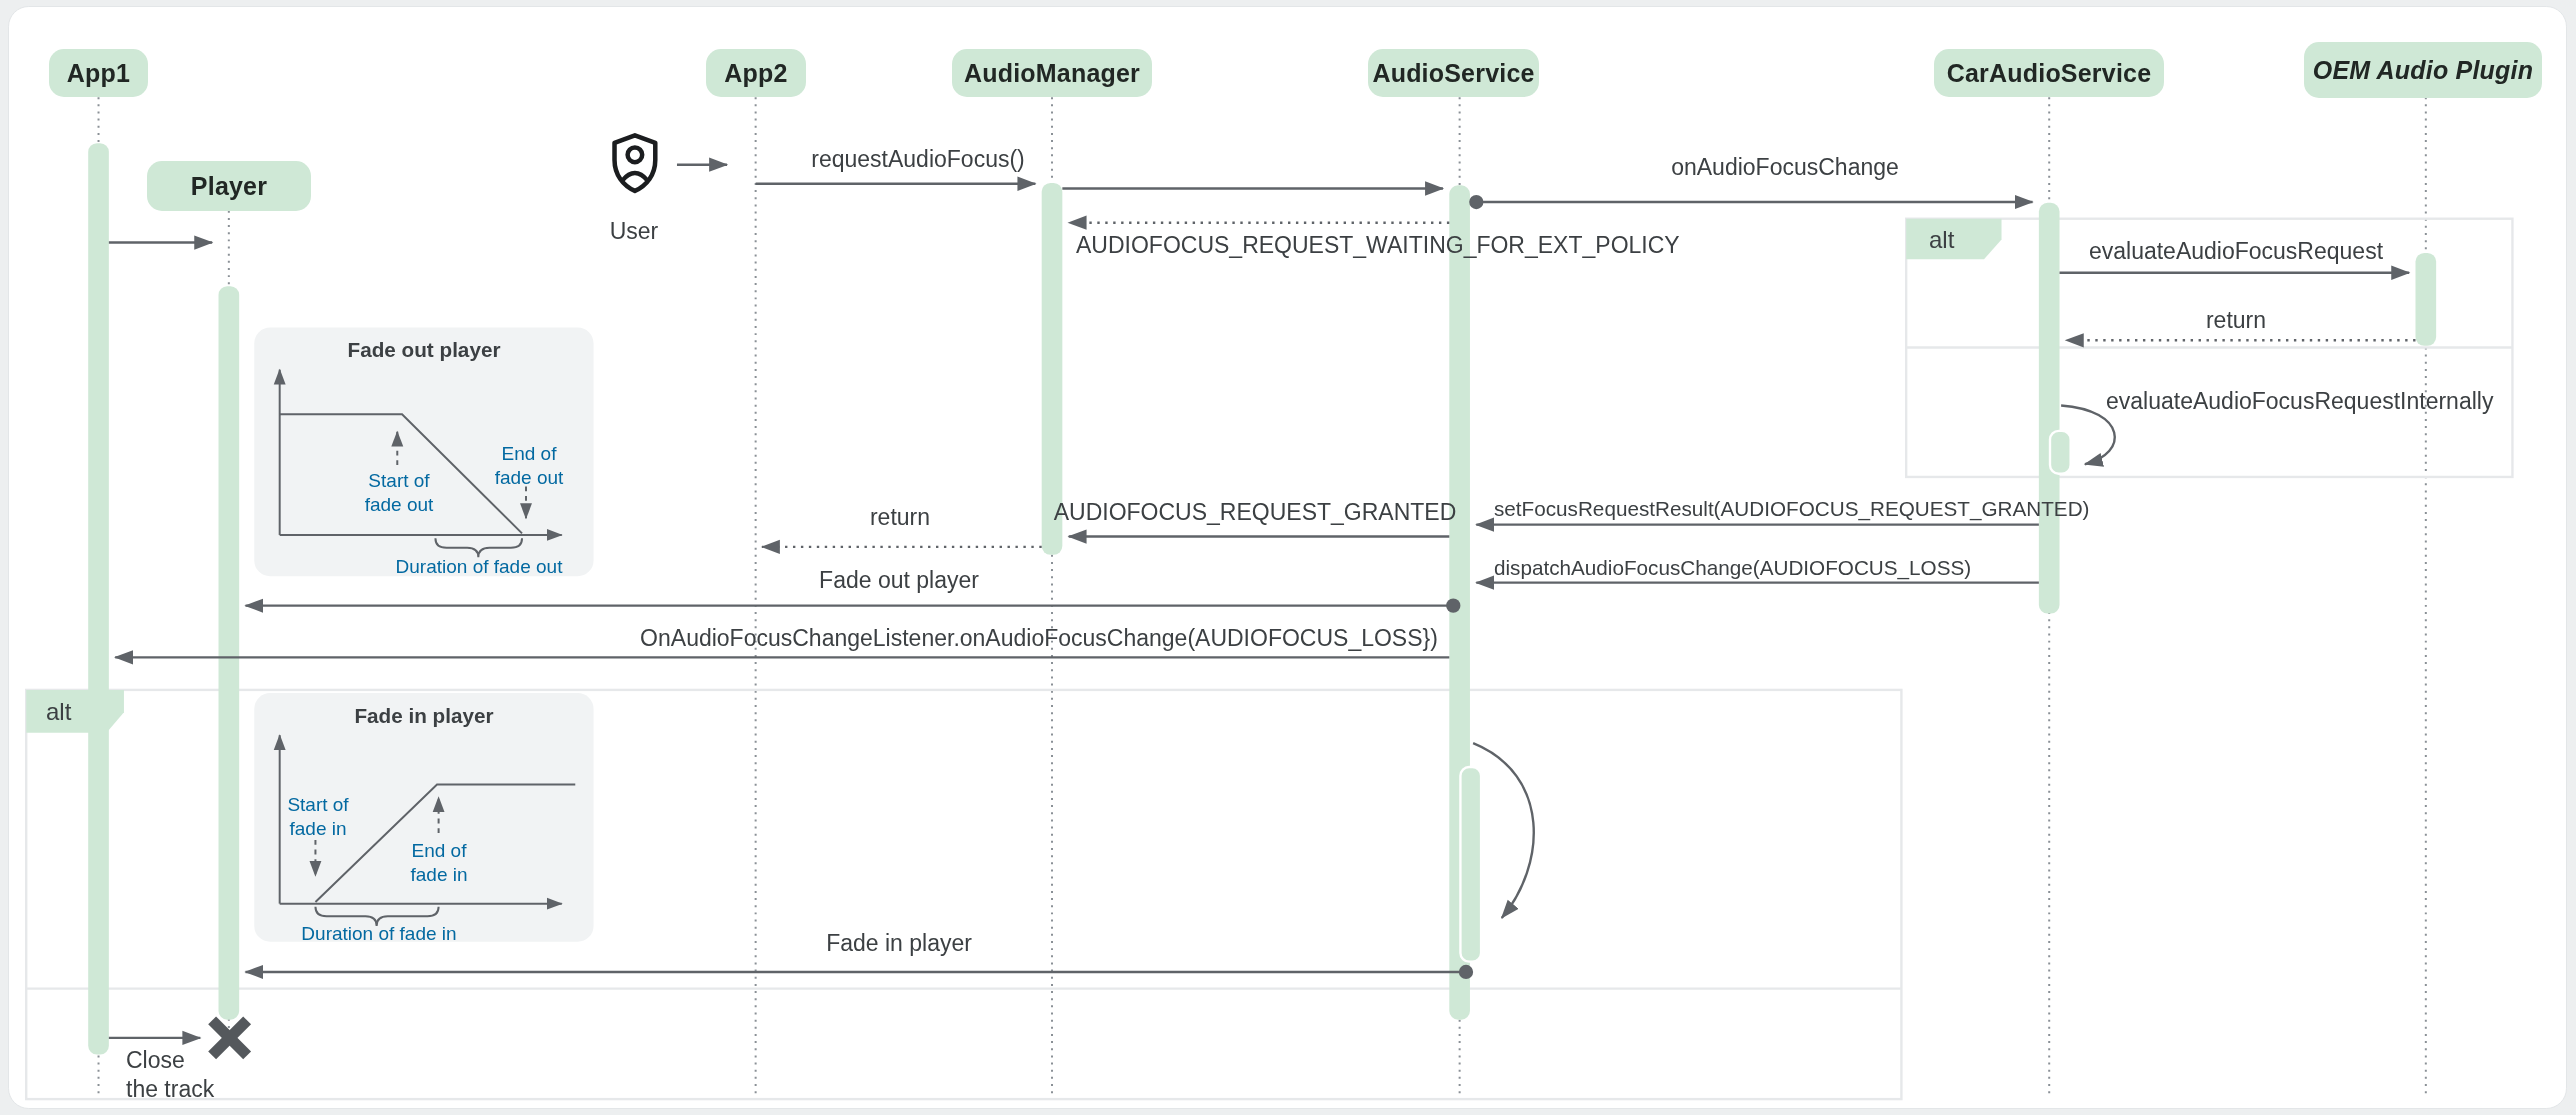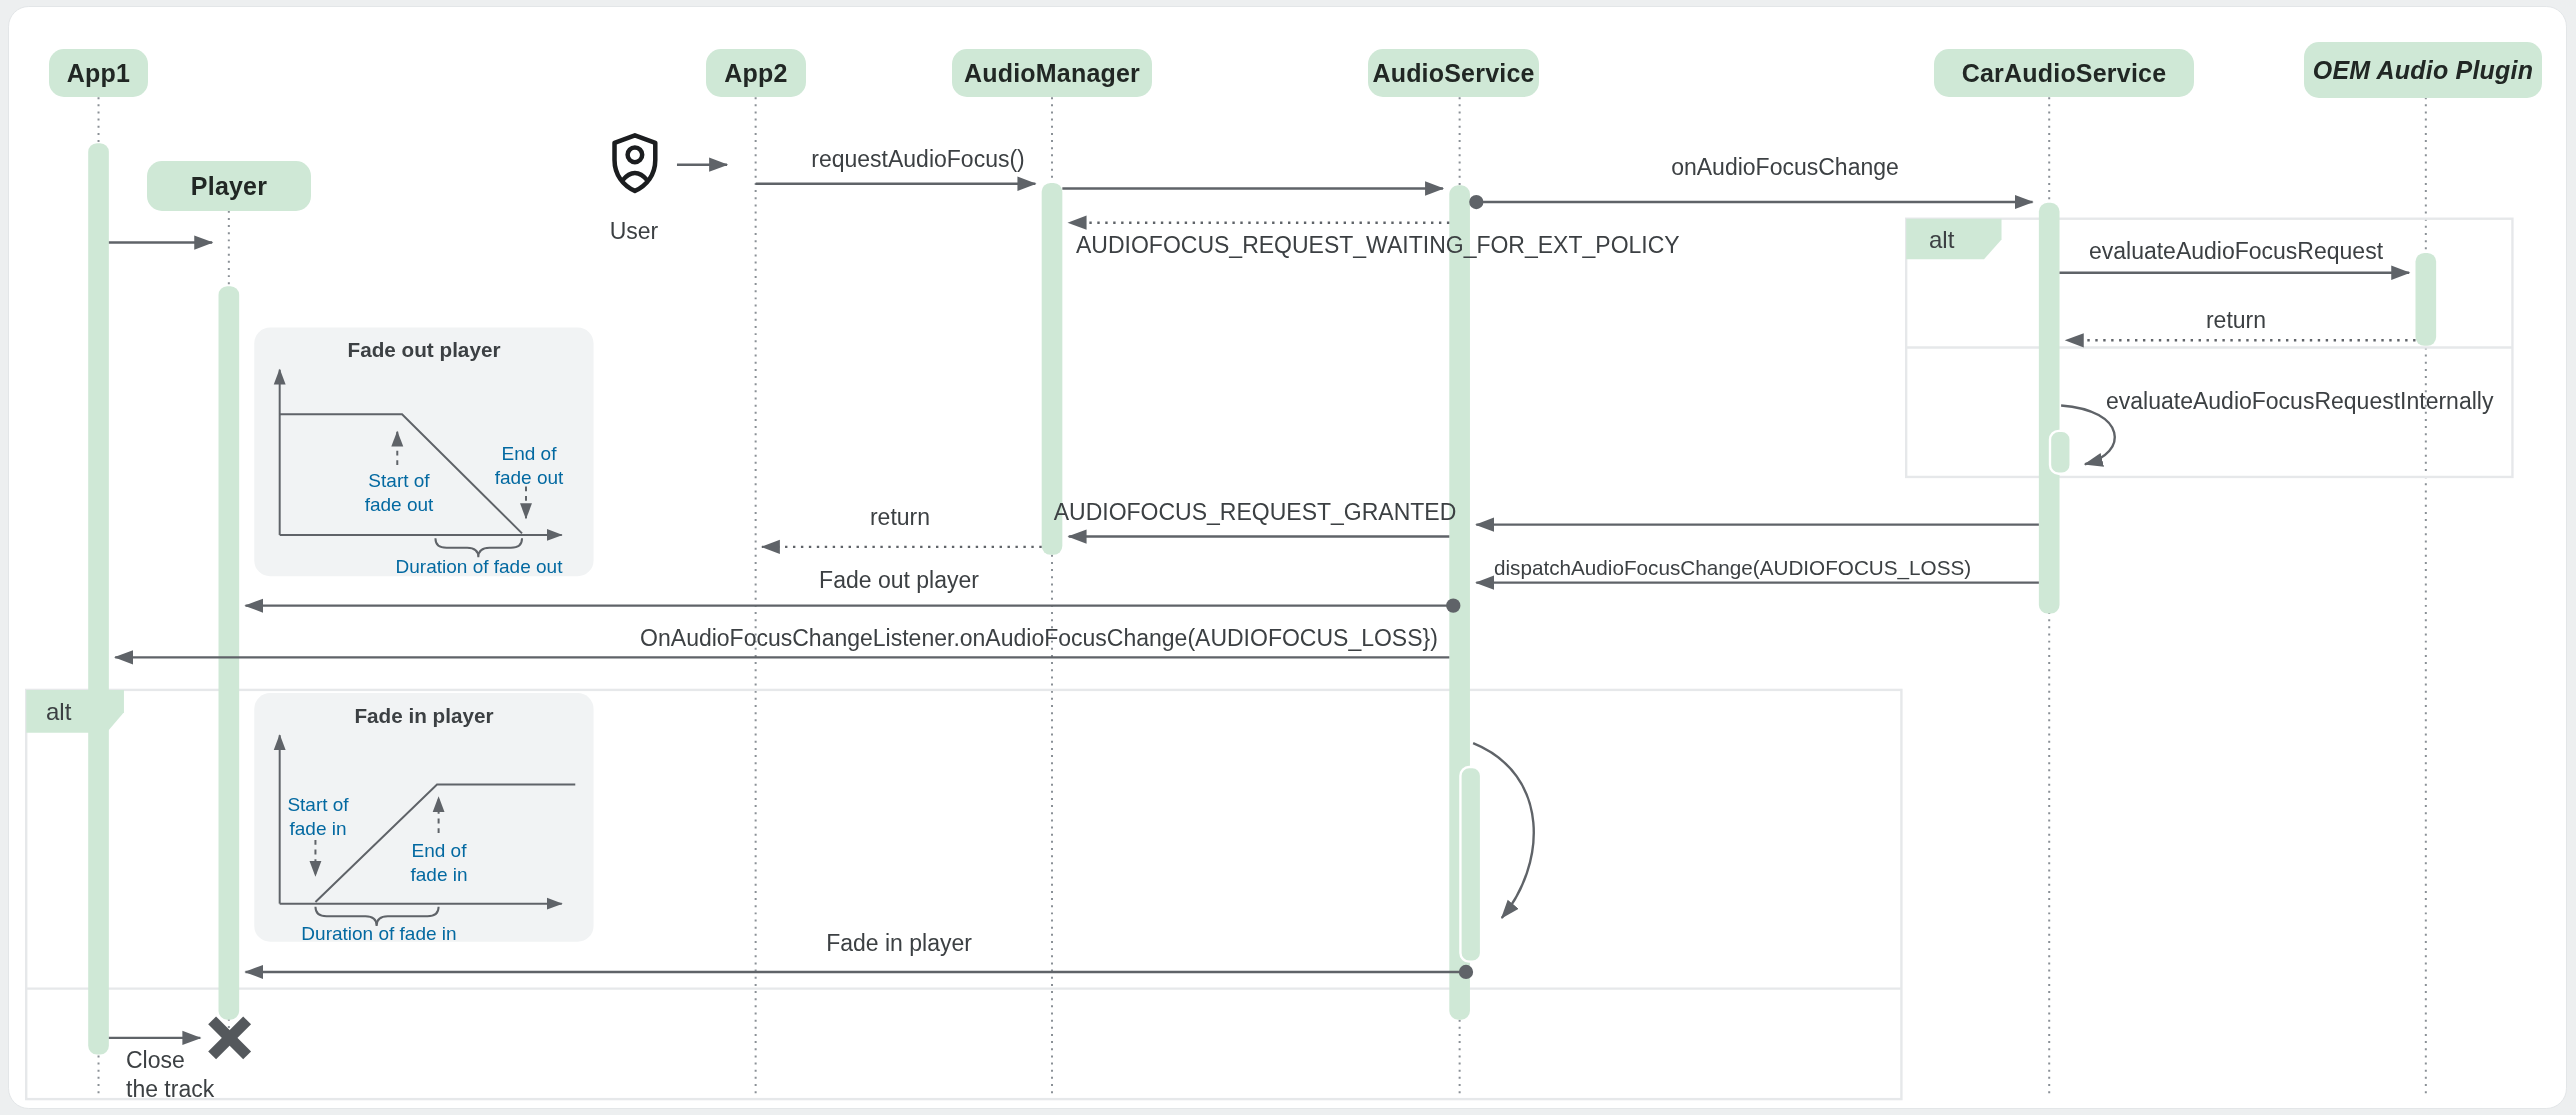--- a/index.html
+++ b/index.html
@@ -128,36 +128,37 @@
       <path d="M11.5 1.5 L21 5 V13 C21 19.8 17 25 11.5 27.4 C6 25 2 19.8 2 13 V5 Z"></path>
       <circle cx="11.5" cy="10.6" r="3.4"></circle>
       <path d="M5.6 22.6 Q11.5 15.6 17.4 22.6"></path>
     </g>
   </svg>
 
   <div class="pbox" style="left:49px;top:49px;width:99px;height:48px;">App1</div>
   <div class="pbox" style="left:706px;top:49px;width:100px;height:48px;">App2</div>
   <div class="pbox" style="left:952px;top:49px;width:200px;height:48px;">AudioManager</div>
   <div class="pbox" style="left:1368px;top:49px;width:171px;height:48px;">AudioService</div>
-  <div class="pbox" style="left:1934px;top:49px;width:260px;height:48px;">CarAudioService</div>
+  <div class="pbox" style="left:1934px;top:49px;width:230px;height:48px;">CarAudioService</div>
   <div class="pbox" style="left:2304px;top:42px;width:238px;height:56px;font-style:italic;">OEM Audio Plugin</div>
   <div class="pbox" style="left:147px;top:161px;width:164px;height:50px;">Player</div>
 
   <div class="lbl lbl-c" style="left:634px;top:218px;">User</div>
 
   <div class="lbl alt-lbl" style="left:1929px;top:226px;">alt</div>
   <div class="lbl alt-lbl" style="left:46px;top:698px;">alt</div>
 
   <div class="lbl lbl-c" style="left:889px;top:146px;margin-left:29px;">requestAudioFocus()</div>
   <div class="lbl lbl-c" style="left:1743px;top:154px;margin-left:42px;">onAudioFocusChange</div>
   <div class="lbl" style="left:1076px;top:232px;">AUDIOFOCUS_REQUEST_WAITING_FOR_EXT_POLICY</div>
   <div class="lbl lbl-c" style="left:2236px;top:238px;">evaluateAudioFocusRequest</div>
   <div class="lbl lbl-c" style="left:2236px;top:307px;">return</div>
   <div class="lbl" style="left:2106px;top:388px;">evaluateAudioFocusRequestInternally</div>
   <div class="lbl lbl-c" style="left:1255px;top:499px;">AUDIOFOCUS_REQUEST_GRANTED</div>
+  <div class="lbl small" style="left:1494px;top:497px;">setFocusRequestResult(AUDIOFOCUS_REQUEST_GRANTED)</div>
   <div class="lbl lbl-c" style="left:900px;top:504px;">return</div>
   <div class="lbl small" style="left:1494px;top:556px;">dispatchAudioFocusChange(AUDIOFOCUS_LOSS)</div>
   <div class="lbl lbl-c" style="left:899px;top:567px;">Fade out player</div>
   <div class="lbl lbl-c" style="left:1039px;top:625px;">OnAudioFocusChangeListener.onAudioFocusChange(AUDIOFOCUS_LOSS})</div>
   <div class="lbl lbl-c" style="left:899px;top:930px;">Fade in player</div>
   <div class="lbl pre close-lbl" style="left:126px;top:1046px;">Close
 the track</div>
 
   <div class="lbl lbl-c chart-title" style="left:424px;top:338px;">Fade out player</div>
   <div class="lbl lbl-c chart-lbl pre" style="left:399px;top:469px;">Start of

